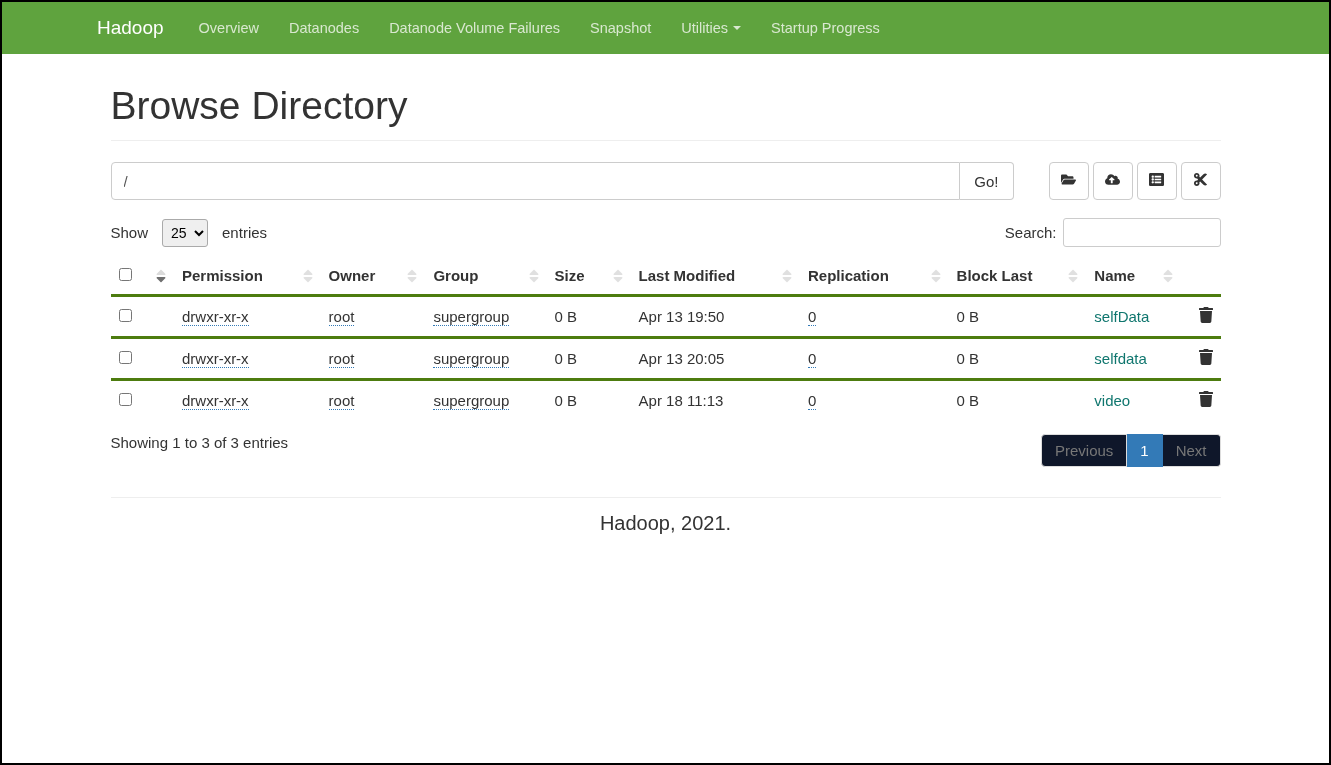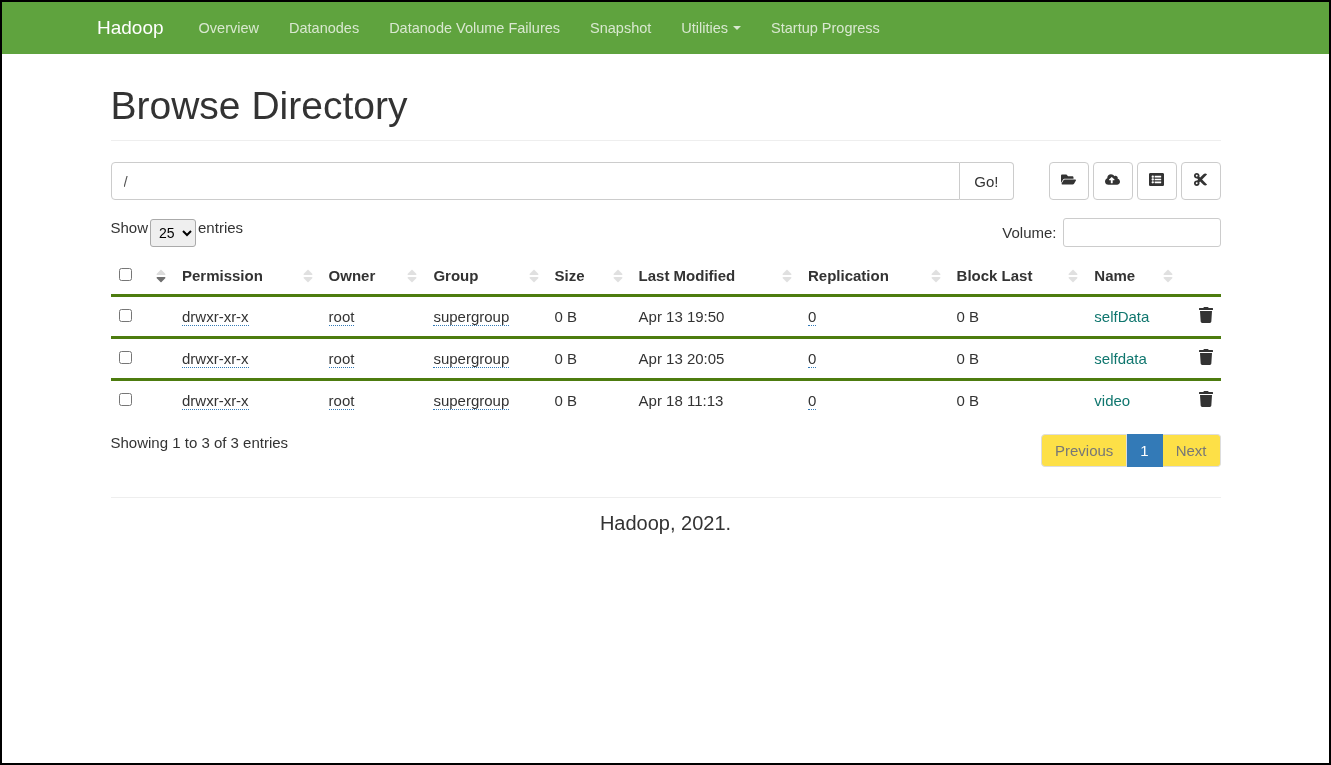--- a/index.html
+++ b/index.html
@@ -13,37 +13,37 @@
 .page-header h1 { font-size: 39px; font-weight: 500; color: #333; }
 .hr { border: 0; border-top: 1px solid #eee; margin: 0 0 21px 0; }
 .path-row { display: flex; gap: 35px; margin-bottom: 18px; }
 .input-group { display: flex; flex: 1; }
 .path-input { flex: 1; height: 38px; border: 1px solid #ccc; border-radius: 4px 0 0 4px; padding: 6px 12px; font-size: 15px; color: #555; }
 .go-btn { height: 38px; border: 1px solid #ccc; border-left: 0; border-radius: 0 4px 4px 0; background: #fff; padding: 0 14px; font-size: 15px; color: #333; cursor: pointer; }
 .btn-group { display: flex; gap: 4px; }
 .icon-btn { width: 40px; height: 38px; border: 1px solid #ccc; border-radius: 4px; background: #fff; display: flex; align-items: center; justify-content: center; cursor: pointer; }
 .icon-btn svg { width: 15px; height: 15px; fill: #333; }
 .controls-row { display: flex; justify-content: space-between; align-items: center; margin-bottom: 10px; }
-.show-entries { display: flex; align-items: flex-start; gap: 2px; font-size: 15px; color: #333; }
+.show-entries { display: flex; align-items: center; gap: 14px; font-size: 15px; color: #333; }
 .show-entries select { height: 28px; border: 1px solid #aaa; border-radius: 3px; padding: 2px 4px; font-size: 14px; }
 .search-box { display: flex; align-items: center; gap: 6px; font-size: 15px; }
 .search-box input { height: 29px; width: 158px; border: 1px solid #ccc; border-radius: 3px; padding: 4px 8px; }
 table { width: 100%; border-collapse: collapse; }
 thead th { text-align: left; padding: 10px 8px; border-bottom: 2px solid #ddd; font-weight: 700; font-size: 15px; color: #333; position: relative; }
 .sort-icon { position: absolute; right: 6px; top: 50%; transform: translateY(-50%); opacity: 0.25; }
 .sort-icon.primary { opacity: 0.7; }
 .sort-icon svg { width: 14px; height: 16px; display: block; }
 tbody td { padding: 10px 8px; border-top: 3px solid #4d7c0f; font-size: 15px; color: #333; vertical-align: middle; }
 .dotted { border-bottom: 1px dotted #337ab7; cursor: pointer; }
 .name-link { color: #0f766e; text-decoration: none; cursor: pointer; }
 .trash-icon svg { width: 14px; height: 16px; fill: #333; cursor: pointer; }
 .footer-row { display: flex; justify-content: space-between; align-items: flex-start; margin-top: 14px; }
 .showing-text { font-size: 15px; color: #333; }
 .pagination { display: flex; }
-.page-btn { padding: 7px 13px; border: 1px solid #ddd; background: #fde047; color: #777; font-size: 15px; cursor: pointer; }
+.page-btn { padding: 7px 13px; border: 1px solid #ddd; background: #0f172a; color: #777; font-size: 15px; cursor: pointer; }
 .page-btn.number { color: #fff; background: #337ab7; border-color: #337ab7; }
 .page-btn:first-child { border-radius: 4px 0 0 4px; }
 .page-btn:last-child { border-radius: 0 4px 4px 0; border-left: 0; }
 .page-btn.number { border-left: 0; }
 .hr2 { border: 0; border-top: 1px solid #eee; margin: 30px 0 14px 0; }
 .copyright { font-size: 20px; color: #333; text-align: center; }
 input[type="checkbox"] { width: 13px; height: 13px; }
 </style>
 </head>
 <body>
@@ -96,21 +96,21 @@
     </div>
   </div>
 
   <div class="controls-row">
     <div class="show-entries">
       <span>Show</span>
       <select><option>25</option></select>
       <span>entries</span>
     </div>
     <div class="search-box">
-      <span>Volume:</span>
+      <span>Search:</span>
       <input type="text" style="">
     </div>
   </div>
 
   <table>
     <thead>
       <tr>
         <th style="width:36px"><input type="checkbox" style=""></th>
         <th style="width:28px">
             <span class="sort-icon primary">

